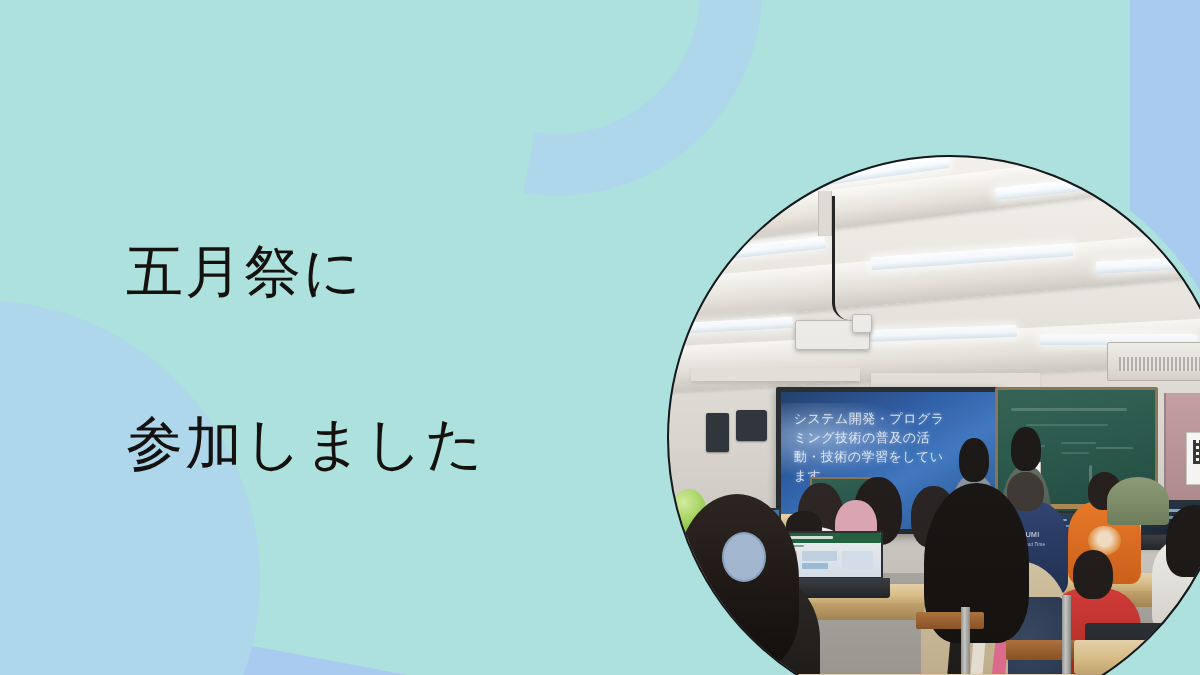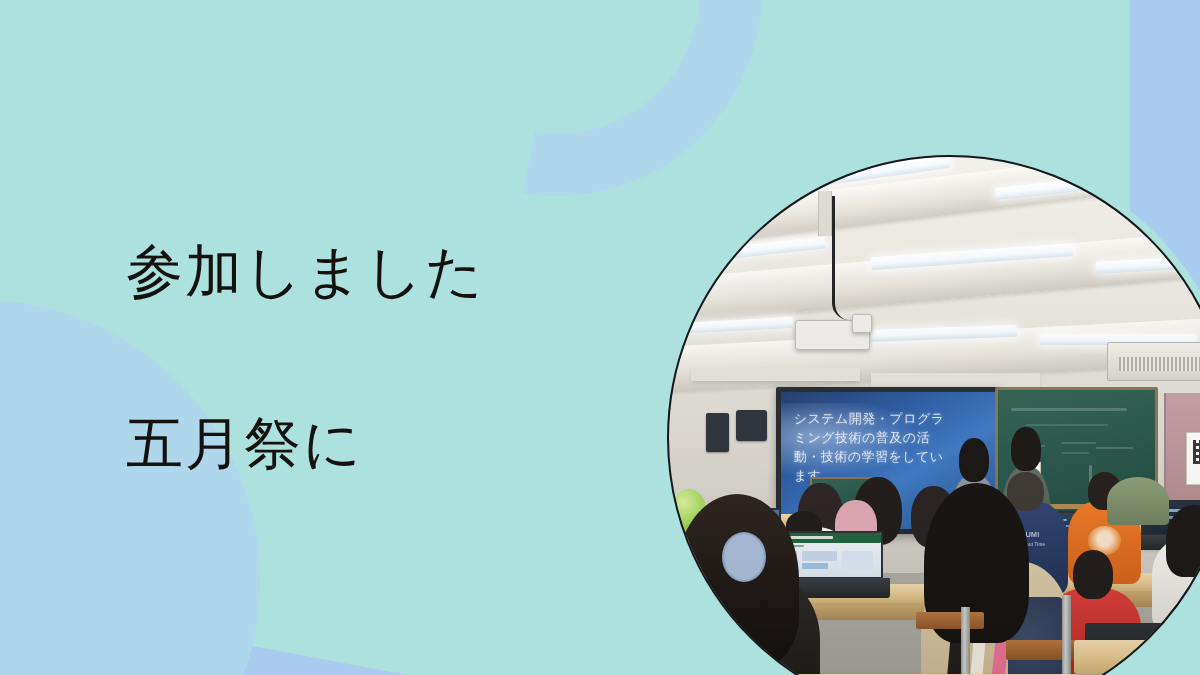--- a/index.html
+++ b/index.html
@@ -386,22 +386,22 @@
     <div class="shape-mint-band"></div>
     <div class="shape-blue-field"></div>
     <div class="shape-mint-circle"></div>
     <div class="shape-lightblue-arc"></div>
     <div class="shape-ring"></div>
     <div class="shape-mint-wedge"></div>
     <div class="shape-mint-bottom"></div>
   </div>
 
   <div class="headline">
+    <span class="ln">五月祭に</span>
     <span class="ln">参加しました</span>
-    <span class="ln">五月祭に</span>
   </div>
 
   <div class="photo-frame">
     <div class="photo-ring"></div>
     <div class="photo-clip">
       <div class="photo">
 
         <div class="room-wall"></div>
         <div class="ceiling"></div>
 

